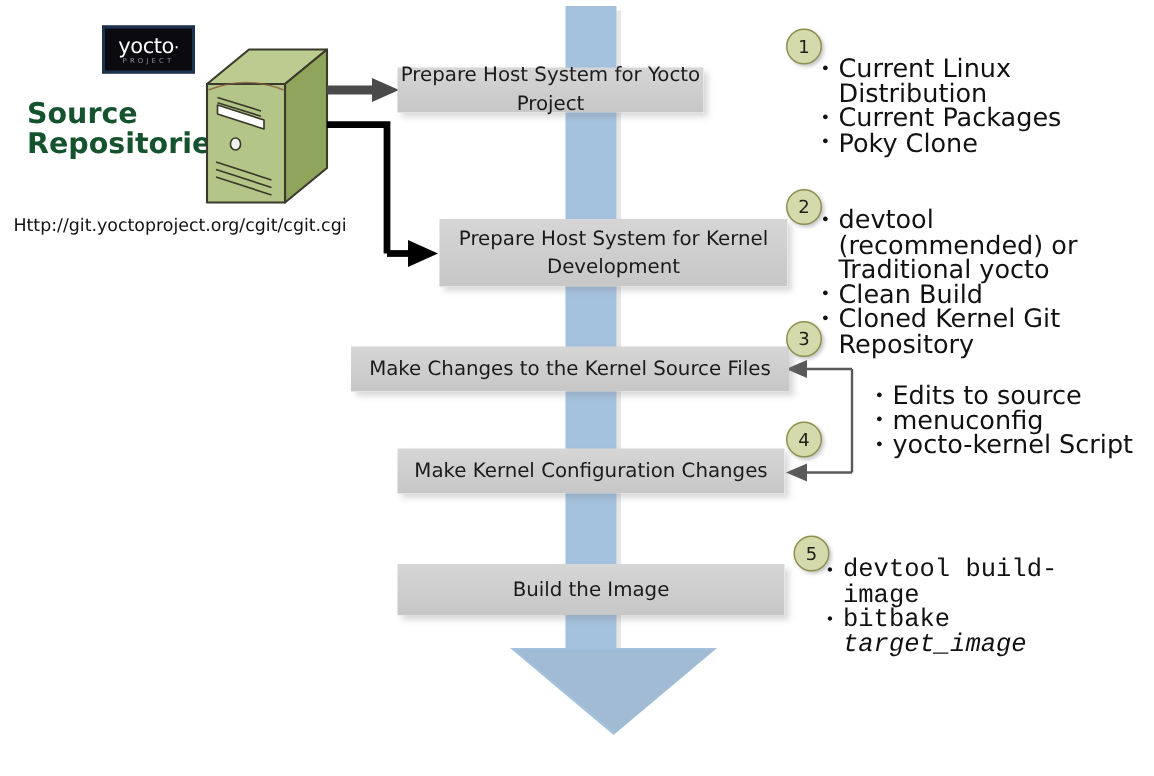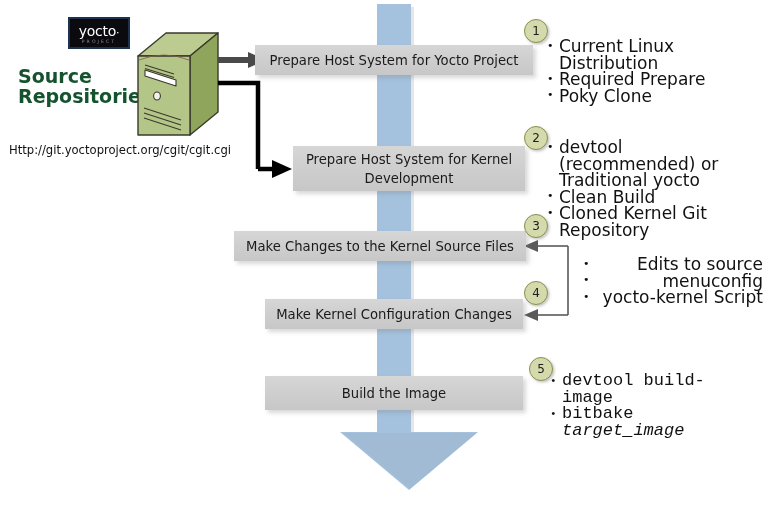--- a/index.html
+++ b/index.html
@@ -36,21 +36,21 @@
 
   
   .server{position:absolute;left:134px;top:30px;width:88px;height:108px;}
 
   
   .pbox{position:absolute;background:linear-gradient(to bottom,#d6d6d6 0%,#cfcfcf 45%,#c7c7c7 100%);
         color:#1a1a1a;font-size:13.2px;display:flex;align-items:center;justify-content:center;
         text-align:center;box-shadow:3px 3px 4px rgba(130,130,135,.30);
         line-height:19px;box-sizing:border-box;}
 
-  #box1{left:255px;top:45px;width:278px;height:30px;}
+  #box1{left:265px;top:45px;width:204px;height:30px;}
   #box2{left:293px;top:146px;width:232px;height:45px;}
   #box3{left:234px;top:231px;width:292px;height:30px;}
   #box4{left:265px;top:299px;width:258px;height:30px;}
   #box5{left:265px;top:376px;width:258px;height:34px;}
 
   
   .circ{position:absolute;width:24px;height:24px;border-radius:50%;
         background:#d5daad;border:1.6px solid #8e8f4e;
         font-size:12px;display:flex;align-items:center;justify-content:center;
         color:#20201a;box-sizing:border-box;
@@ -62,21 +62,21 @@
   #c5{left:529px;top:357px;}
 
   
   .blist{position:absolute;font-size:17px;line-height:16.6px;color:#111;}
   .blist ul{margin:0;padding:0;list-style:none;}
   .blist li{position:relative;padding-left:12px;}
   .blist li:before{content:"\2022";position:absolute;left:0;top:-.5px;font-size:11px;color:#111;}
   .blist li i{font-style:italic;}
   #bl1{left:547px;top:38px;width:215px;}
   #bl2{left:547px;top:139px;width:215px;}
-  #bl3{left:583px;top:256px;width:180px;text-align:right;}
+  #bl3{left:583px;top:256px;width:180px;}
   #bl5{left:550px;top:373px;width:200px;font-family:Liberation Mono, monospace;}
 
   
   .conn{position:absolute;left:0;top:0;width:769px;height:517px;pointer-events:none;}
 </style>
 </head>
 <body>
 
 <div class="stage">
 
@@ -146,21 +146,21 @@
 
   <div class="circ" id="c1">1</div>
   <div class="circ" id="c2">2</div>
   <div class="circ" id="c3">3</div>
   <div class="circ" id="c4">4</div>
   <div class="circ" id="c5">5</div>
 
   <div class="blist" id="bl1">
     <ul>
       <li>Current Linux Distribution</li>
-      <li>Required Prepare</li>
+      <li>Current Packages</li>
       <li>Poky Clone</li>
     </ul>
   </div>
 
   <div class="blist" id="bl2">
     <ul>
       <li>devtool (recommended) or Traditional yocto</li>
       <li>Clean Build</li>
       <li>Cloned Kernel Git Repository</li>
     </ul>

